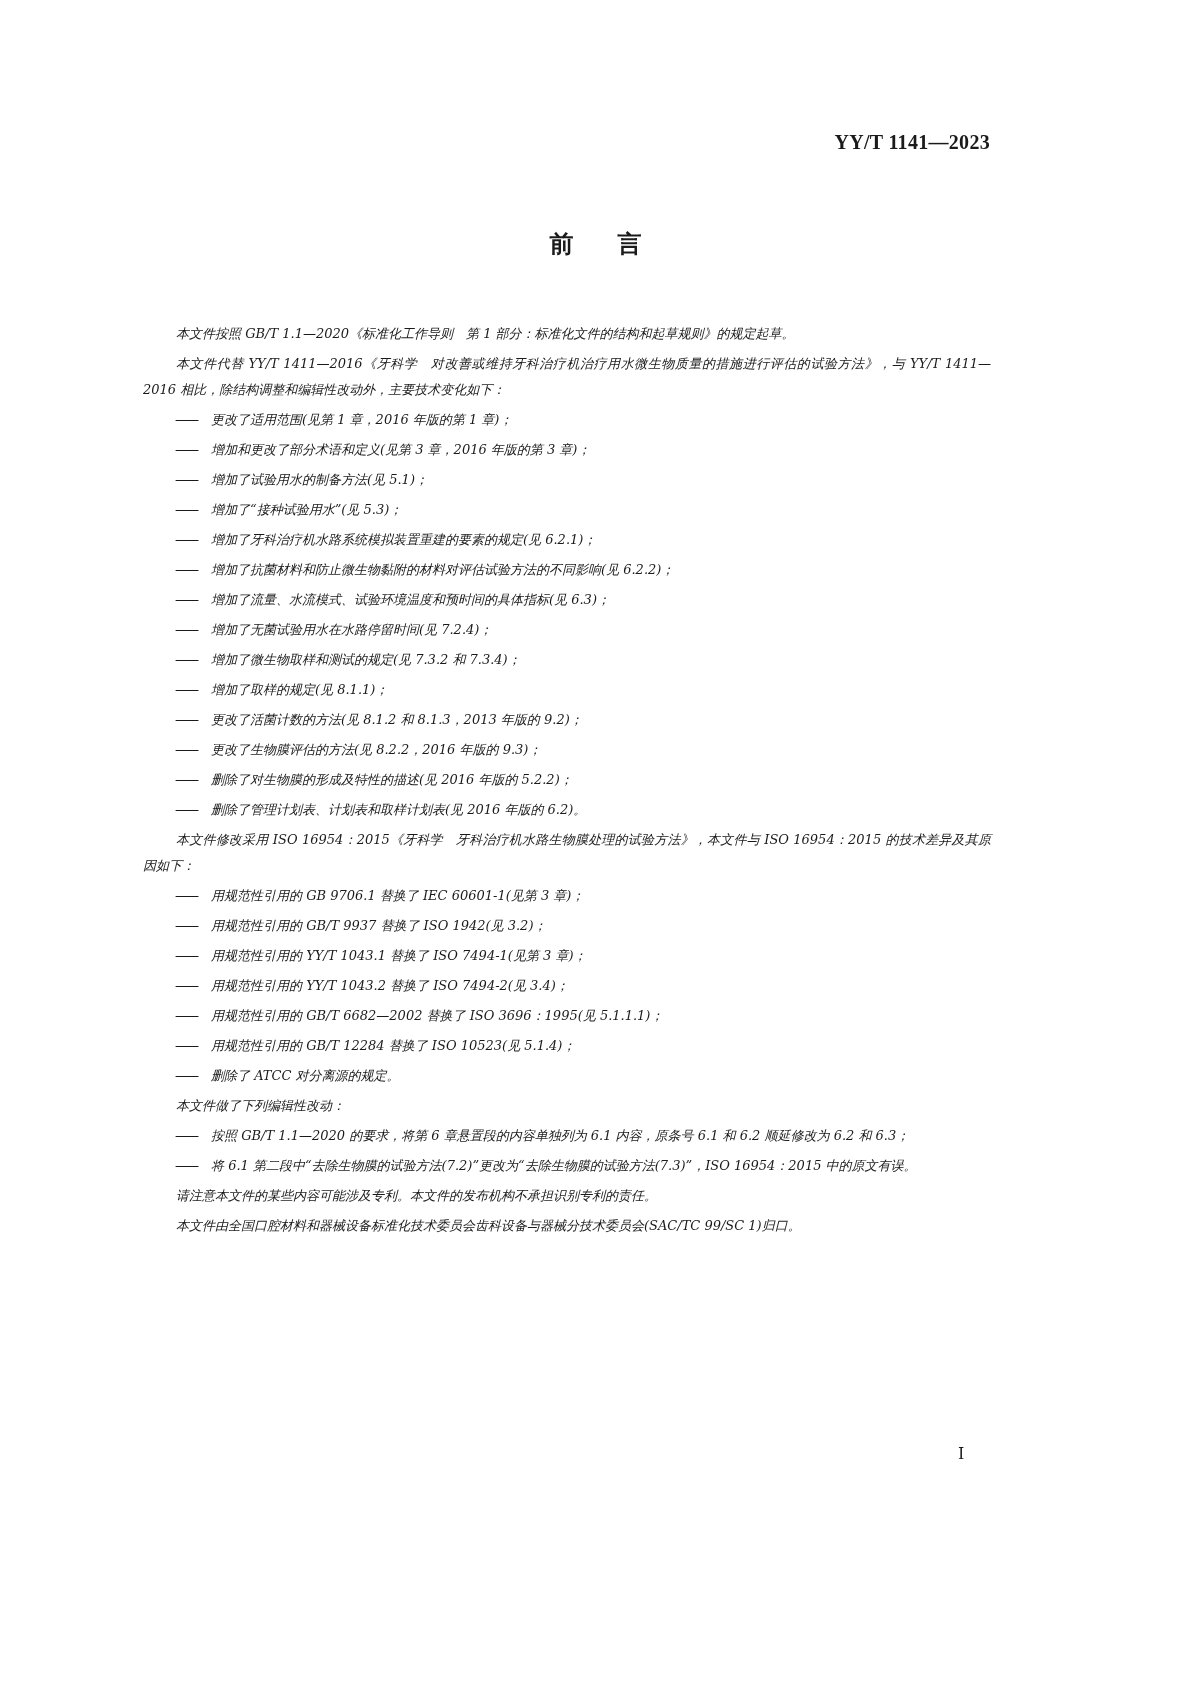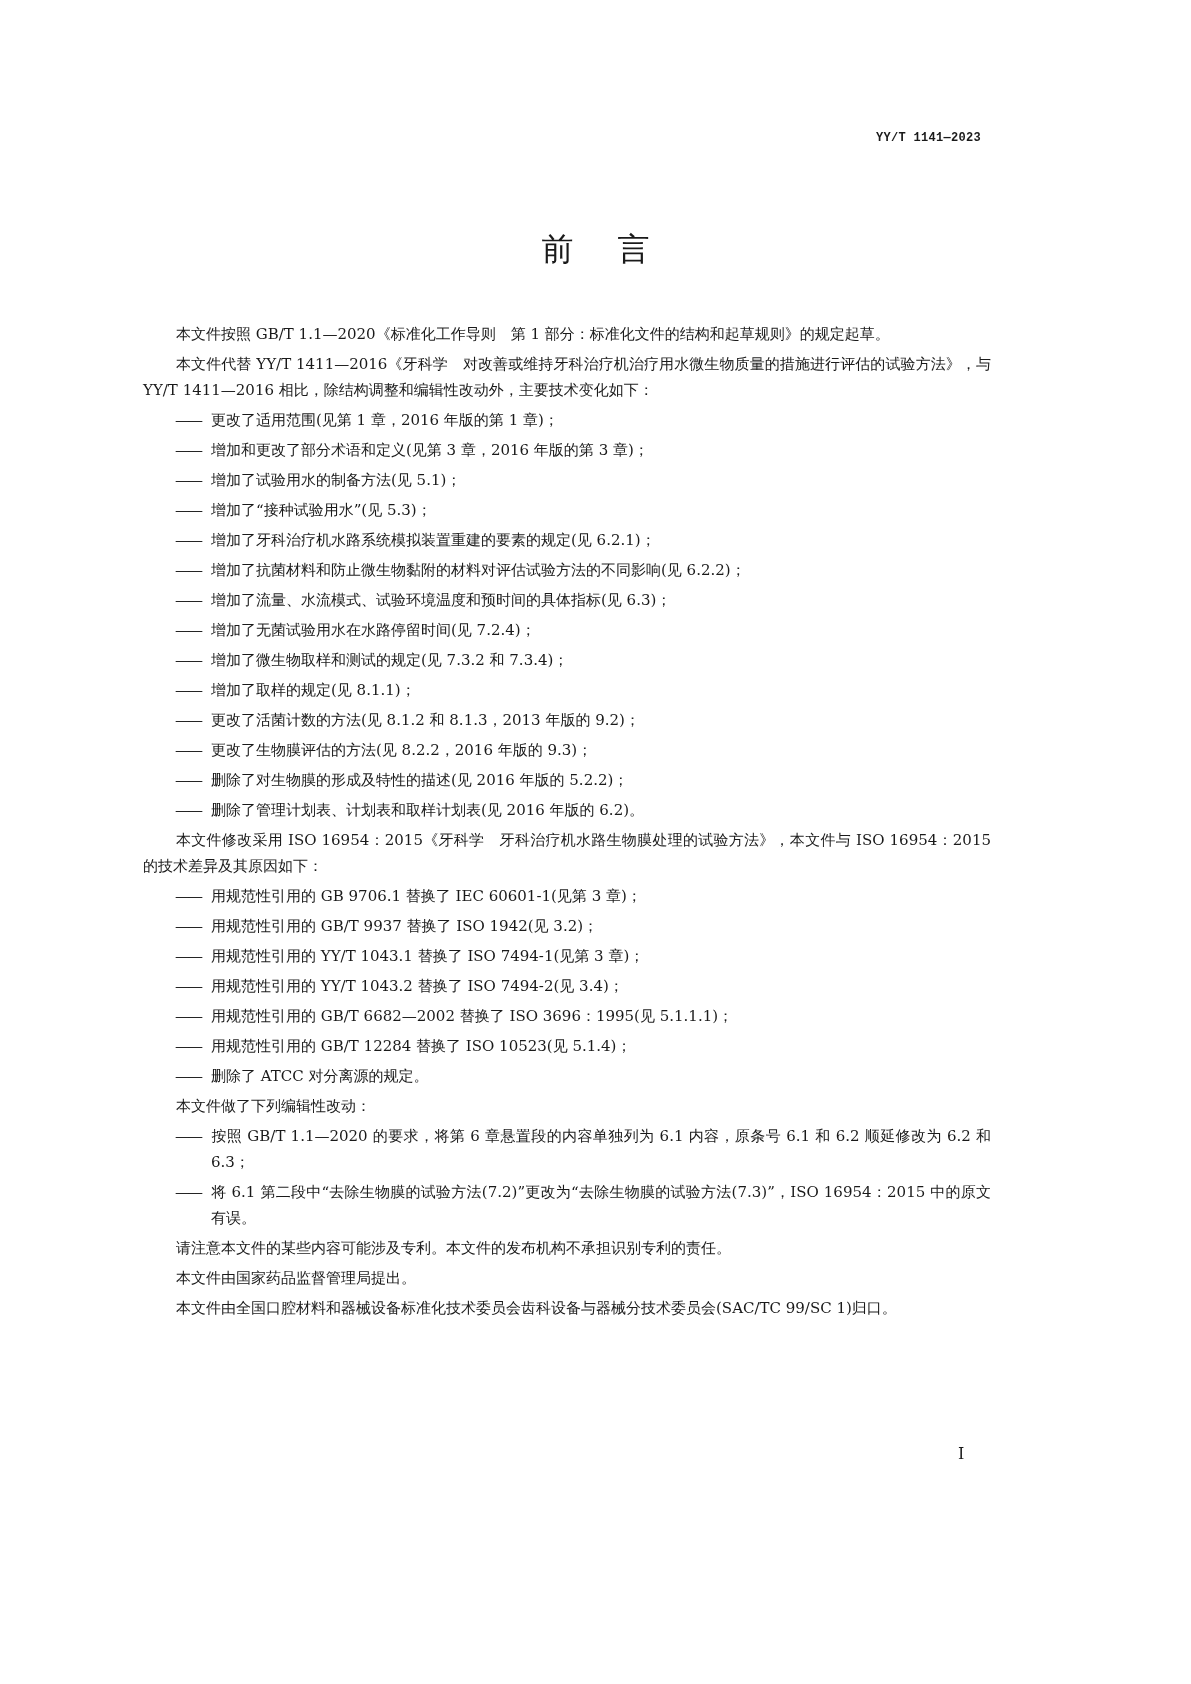--- a/index.html
+++ b/index.html
@@ -1,23 +1,23 @@
 <!DOCTYPE html>
 <html><head>
 <meta charset="utf-8">
 <style>
   html, body { margin: 0; padding: 0; background: #ffffff; }
   body { width: 1191px; height: 1684px; position: relative; overflow: hidden;
          font-family: "DejaVu Serif", "Liberation Serif", serif; color: #1a1a1a; }
-  .std-code { position: absolute; top: 131px; right: 210px; font-family: Liberation Mono, monospace;
-              font-weight: bold; font-size: 12px; letter-spacing: 0.3px; }
+  .std-code { position: absolute; top: 131px; right: 201px; font-family: Liberation Serif, serif;
+              font-weight: bold; font-size: 20px; letter-spacing: 0.3px; }
   .title { position: absolute; top: 228px; left: 0; width: 100%; text-align: center;
-           font-family: "DejaVu Sans", sans-serif; font-weight: normal; font-size: 32px; letter-spacing: 0; }
+           font-family: "DejaVu Sans", sans-serif; font-weight: bold; font-size: 24px; letter-spacing: 0; }
   .title span { display: inline-block; margin: 0 22px; }
-  .body { position: absolute; top: 321px; left: 143px; width: 848px; font-size: 15px; }
+  .body { position: absolute; top: 321px; left: 143px; width: 848px; font-size: 13px; font-style: italic; }
   .p { line-height: 26px; margin: 0 0 4px 0; text-indent: 33px; text-align: justify; text-align-last: left; }
   .li { line-height: 26px; margin: 0 0 4px 0; padding-left: 68px; text-indent: -36px; text-align: justify; text-align-last: left; }
   .li .dash { display: inline-block; width: 36px; text-indent: 0; letter-spacing: -2px; }
   .page-no { position: absolute; top: 1444px; left: 958px; font-size: 16px; font-family: "DejaVu Serif", serif; }
 </style>
 </head>
 <body>
 
 <div class="std-code">YY/T 1141—2023</div>
 
@@ -59,17 +59,16 @@
   </div>
 
   <p class="p">本文件做了下列编辑性改动：</p>
 
   <div>
     <p class="li"><span class="dash">——</span><span>按照 GB/T 1.1—2020 的要求，将第 6 章悬置段的内容单独列为 6.1 内容，原条号 6.1 和 6.2 顺延修改为 6.2 和 6.3；</span></p>
     <p class="li"><span class="dash">——</span><span>将 6.1 第二段中“去除生物膜的试验方法(7.2)”更改为“去除生物膜的试验方法(7.3)”，ISO 16954：2015 中的原文有误。</span></p>
   </div>
 
   <p class="p">请注意本文件的某些内容可能涉及专利。本文件的发布机构不承担识别专利的责任。</p>
-  <p class="p">本文件由国家药品监督管理局提出。</p>
   <p class="p">本文件由全国口腔材料和器械设备标准化技术委员会齿科设备与器械分技术委员会(SAC/TC 99/SC 1)归口。</p>
 </div>
 
 <div class="page-no">I</div>
 
 </body></html>

